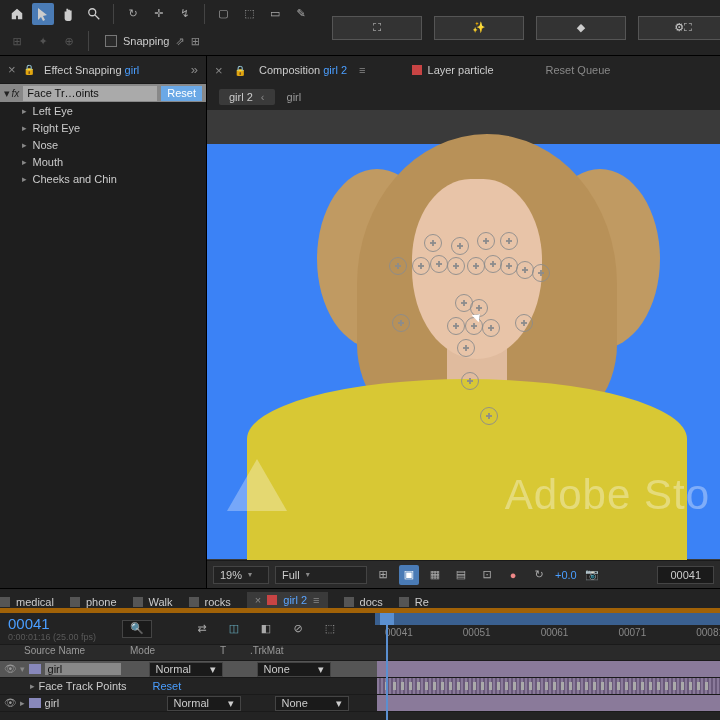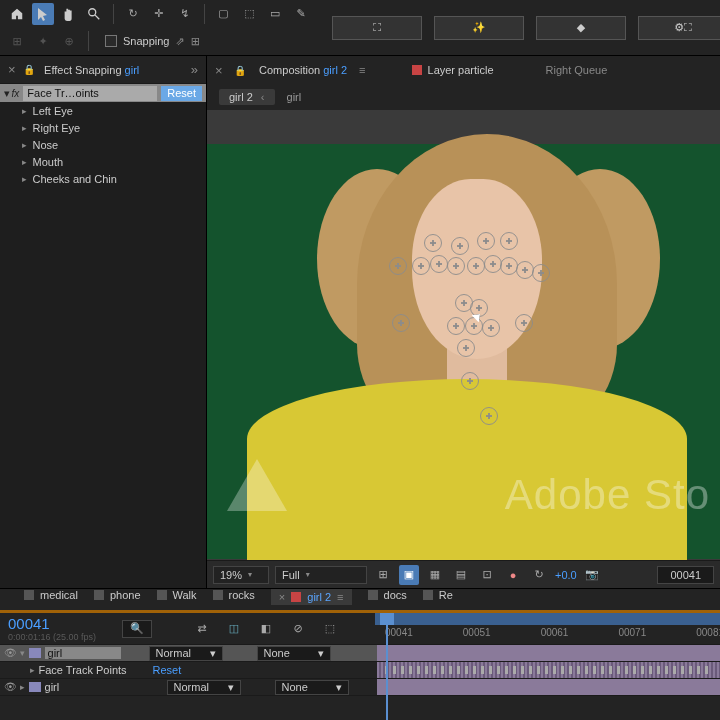--- a/index.html
+++ b/index.html
@@ -29,21 +29,21 @@
 .effect-row .reset{background:#6aa8e6;color:#fff;padding:1px 6px;margin-left:4px;height:15px;display:flex;align-items:center;cursor:pointer}
 .effect-item{display:flex;align-items:center;height:17px;padding-left:22px;cursor:pointer}
 .effect-item .arrow{color:#888;margin-right:6px;font-size:9px}
 .viewer-panel{flex:1;background:#2a2a2a;display:flex;flex-direction:column}
 .comp-header{height:28px;display:flex;align-items:center;padding:0 8px;gap:12px;background:#232323}
 .comp-breadcrumb{height:26px;display:flex;align-items:center;padding:0 12px;gap:12px;background:#232323}
 .comp-tab{background:#3a3a3a;padding:2px 10px;border-radius:2px;color:#5aa5ff;display:flex;align-items:center;gap:8px}
 .layer-pill{display:flex;align-items:center;gap:6px;color:#888}
 .layer-pill .square{width:10px;height:10px;background:#c84444}
 .viewport{flex:1;background:#3a3a3a;position:relative;overflow:hidden}
-.canvas{position:absolute;left:0;top:34px;width:513px;height:415px;background:#14532d}
+.canvas{position:absolute;left:0;top:34px;width:513px;height:415px;background:#3b82f6}
 .hair{position:absolute;left:150px;top:-10px;width:260px;height:300px;background:#b89158;border-radius:50% 50% 30% 30%}
 .hair-left{position:absolute;left:110px;top:25px;width:120px;height:180px;background:#c09a62;border-radius:50%}
 .hair-right{position:absolute;right:60px;top:25px;width:120px;height:180px;background:#c09a62;border-radius:50%}
 .face{position:absolute;left:205px;top:35px;width:130px;height:180px;background:#e8c4a8;border-radius:45% 45% 50% 50%}
 .neck{position:absolute;left:240px;top:195px;width:60px;height:50px;background:#e0bb9e}
 .sweater{position:absolute;left:40px;top:235px;width:440px;height:200px;background:#d8c834;border-radius:50% 50% 0 0 / 30% 30% 0 0}
 .watermark{position:absolute;right:10px;bottom:40px;font-size:42px;color:rgba(255,255,255,0.35);font-weight:300;letter-spacing:1px}
 .wm-logo{position:absolute;left:20px;bottom:45px;width:60px;height:55px}
 .wm-tri{width:0;height:0;border-left:30px solid transparent;border-right:30px solid transparent;border-bottom:52px solid rgba(255,255,255,0.3)}
 .track-point{position:absolute;width:18px;height:18px;border:1.5px solid rgba(140,140,140,0.9);border-radius:50%;display:flex;align-items:center;justify-content:center}
@@ -51,21 +51,21 @@
 .track-point::after{content:"";position:absolute;width:1.5px;height:6px;background:rgba(140,140,140,0.9)}
 .cursor{position:absolute;width:0;height:0;border-left:6px solid #000;border-top:4px solid transparent;border-bottom:4px solid transparent;transform:rotate(-45deg)}
 .cursor::after{content:"";position:absolute;left:-7px;top:-5px;width:0;height:0;border-left:7px solid #fff;border-top:5px solid transparent;border-bottom:5px solid transparent}
 .viewport-footer{height:28px;background:#2a2a2a;border-top:1px solid #1a1a1a;display:flex;align-items:center;padding:0 6px;gap:6px}
 .dropdown{background:#222;border:1px solid #444;padding:2px 6px;display:flex;align-items:center;gap:6px;cursor:pointer}
 .dropdown .arrow{font-size:8px;color:#888}
 .vf-btn{width:20px;height:20px;display:flex;align-items:center;justify-content:center;cursor:pointer;color:#aaa}
 .vf-btn.active{background:#4a7bb5;color:#fff;border-radius:2px}
 .timecode-box{background:#1a1a1a;border:1px solid #444;padding:2px 12px;margin-left:auto}
 .timeline{height:132px;background:#232323;border-top:1px solid #000}
-.tl-tabs{height:24px;display:flex;align-items:flex-start;padding:0 24px;gap:16px;border-bottom:3px solid #a16207}
+.tl-tabs{height:24px;display:flex;align-items:flex-end;padding:0 0;gap:16px;border-bottom:5px solid #a16207}
 .tl-tab{display:flex;align-items:center;gap:6px;color:#888;cursor:pointer}
 .tl-tab .sq{width:10px;height:10px;background:#555}
 .tl-tab.active{background:#3a3a3a;padding:2px 8px}
 .tl-tab.active .sq{background:#c84444}
 .tl-tab.active span{color:#5aa5ff}
 .tl-header{height:32px;display:flex;align-items:center;border-bottom:1px solid #1a1a1a}
 .tl-left{width:375px;display:flex;align-items:center;padding:0 8px;gap:10px}
 .frame-num{color:#4a9eff;font-size:15px;font-weight:500}
 .timecodesmall{color:#5a5a5a;font-size:9px}
 .search-box{width:30px;height:18px;background:#1a1a1a;border:1px solid #444;display:flex;align-items:center;justify-content:center;margin-left:16px}
@@ -192,21 +192,21 @@
   <div class="viewer-panel">
     <div class="comp-header">
       <span class="tab-close">×</span>
       <span class="lock-icon">🔒</span>
       <span class="panel-title"><span>Composition</span> <span class="link">girl 2</span></span>
       <span style="color:#888">≡</span>
       <div class="layer-pill" style="margin-left:34px">
           <div class="square"></div>
           <span>Layer particle</span>
         </div>
-      <span style="margin-left:40px;color:#888">Right Queue</span>
+      <span style="margin-left:40px;color:#888">Reset Queue</span>
     </div>
     <div class="comp-breadcrumb">
       <span class="comp-tab">
           <span>girl 2</span>
           <span style="color:#888">‹</span>
         </span>
       <span style="color:#999">girl</span>
     </div>
     <div class="viewport">
       <div class="canvas">
@@ -323,20 +323,26 @@
       <div class="playhead" style="left:5px"></div>
       <div class="ruler-ticks">
         <span>00041</span>
         <span>00051</span>
         <span>00061</span>
         <span>00071</span>
         <span>00081</span>
       </div>
     </div>
   </div>
+  <div class="tl-cols">
+    <div class="col-source">Source Name</div>
+    <div class="col-mode">Mode</div>
+    <div style="width:20px;color:#999;font-size:10px">T</div>
+    <div class="col-trkmat">.TrkMat</div>
+  </div>
 
   <div class="tl-row selected">
     <div class="row-left">
       <span class="row-eye">👁</span>
       <span class="row-arrow">▾</span>
       <div class="row-icon"></div>
       <span class="row-name selected">girl</span>
       <span style="width:20px"></span>
       <div class="row-dd">
           <span>Normal</span>

